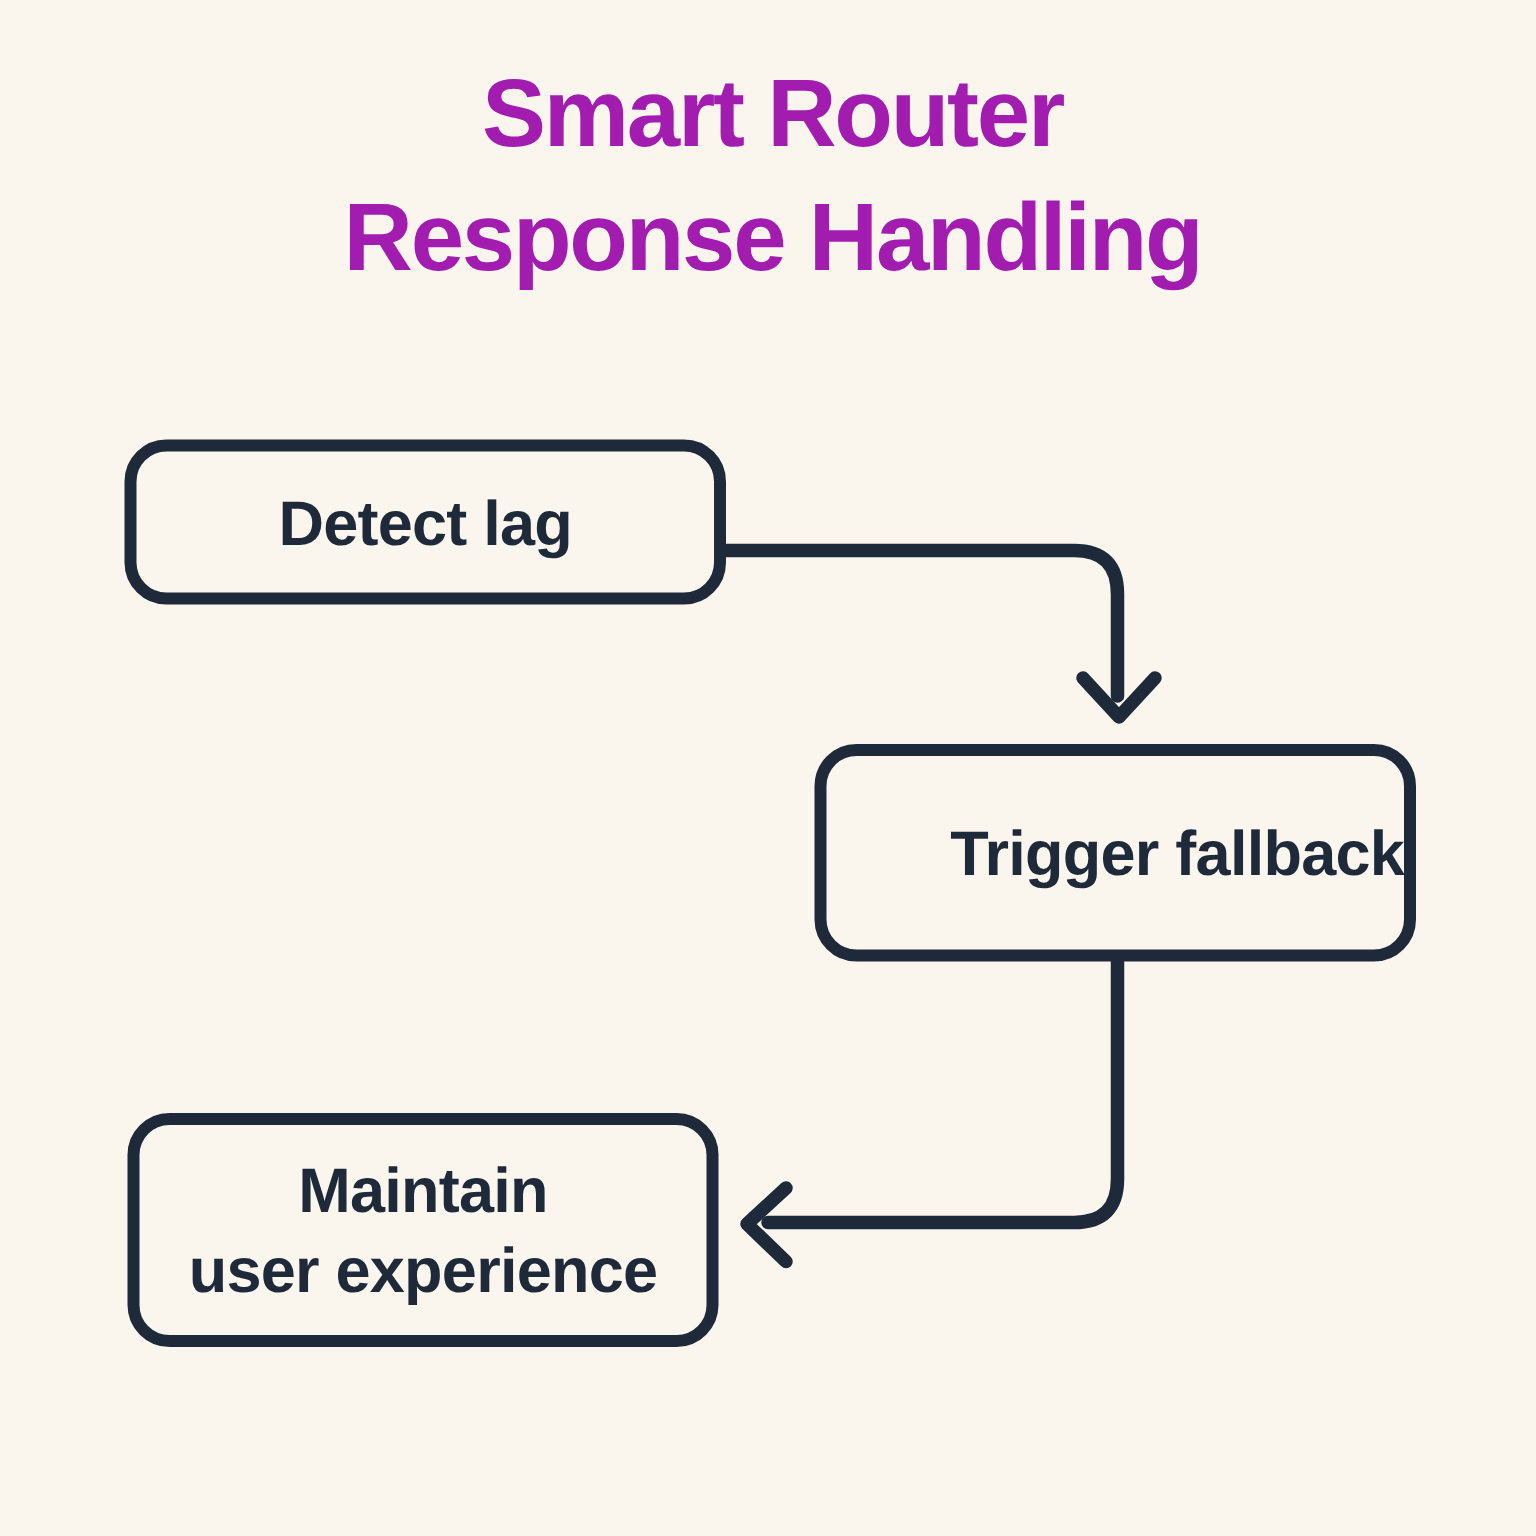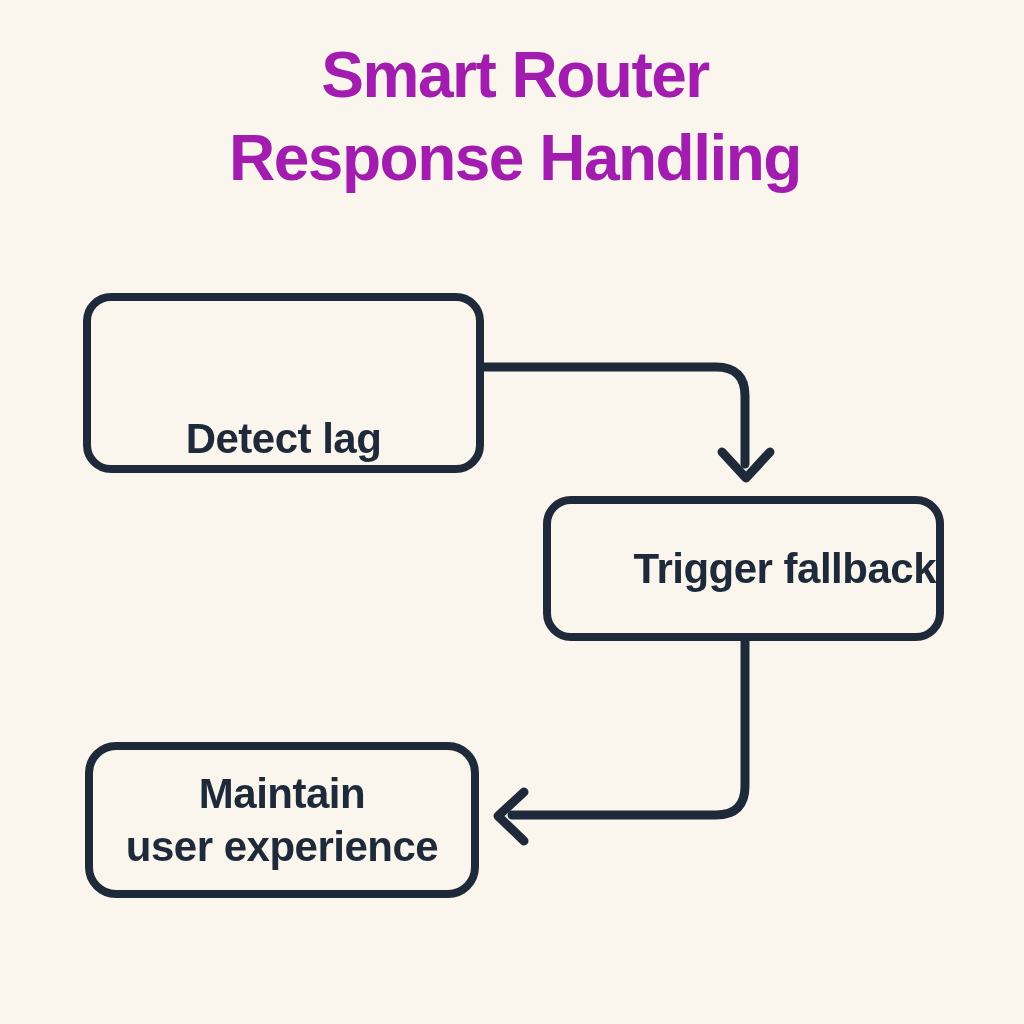--- a/index.html
+++ b/index.html
@@ -44,36 +44,34 @@
     font-weight: bold;
     letter-spacing: -0.5px;
     line-height: 53px;
     white-space: pre-line;
     color: #1e2a3a;
   }
   #node-detect-lag {
     left: 83px;
     top: 293px;
     width: 401px;
-    height: 180px;
-    align-items: flex-end;
+    height: 110px;
   }
   #node-trigger-fallback {
     left: 543px;
     top: 496px;
     width: 401px;
     height: 145px;
     justify-content: flex-end;
   }
   #node-maintain-user-experience {
     left: 85px;
     top: 742px;
     width: 394px;
     height: 156px;
-    border-radius: 31px;
   }
   #edge-layer {
     position: absolute;
     left: 0;
     top: 0;
     width: 1024px;
     height: 1024px;
     pointer-events: none;
   }
   #edge-layer path {

